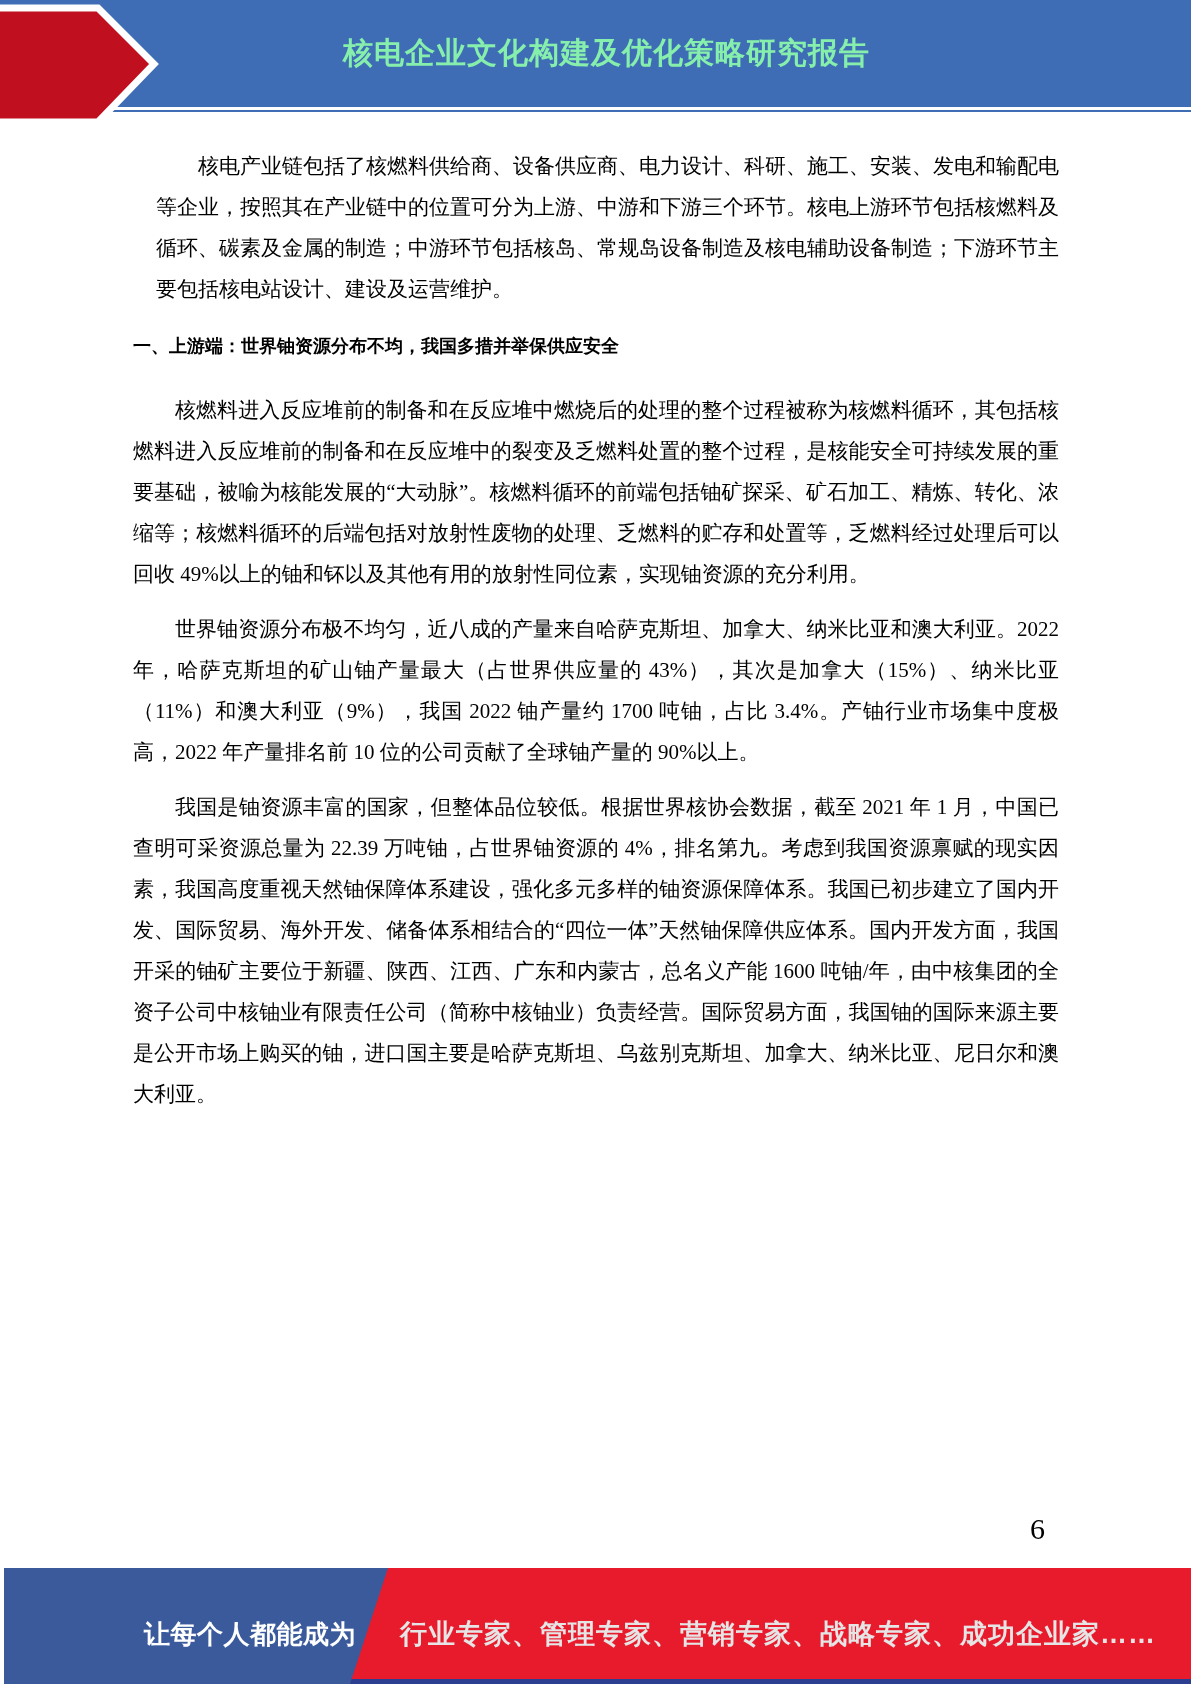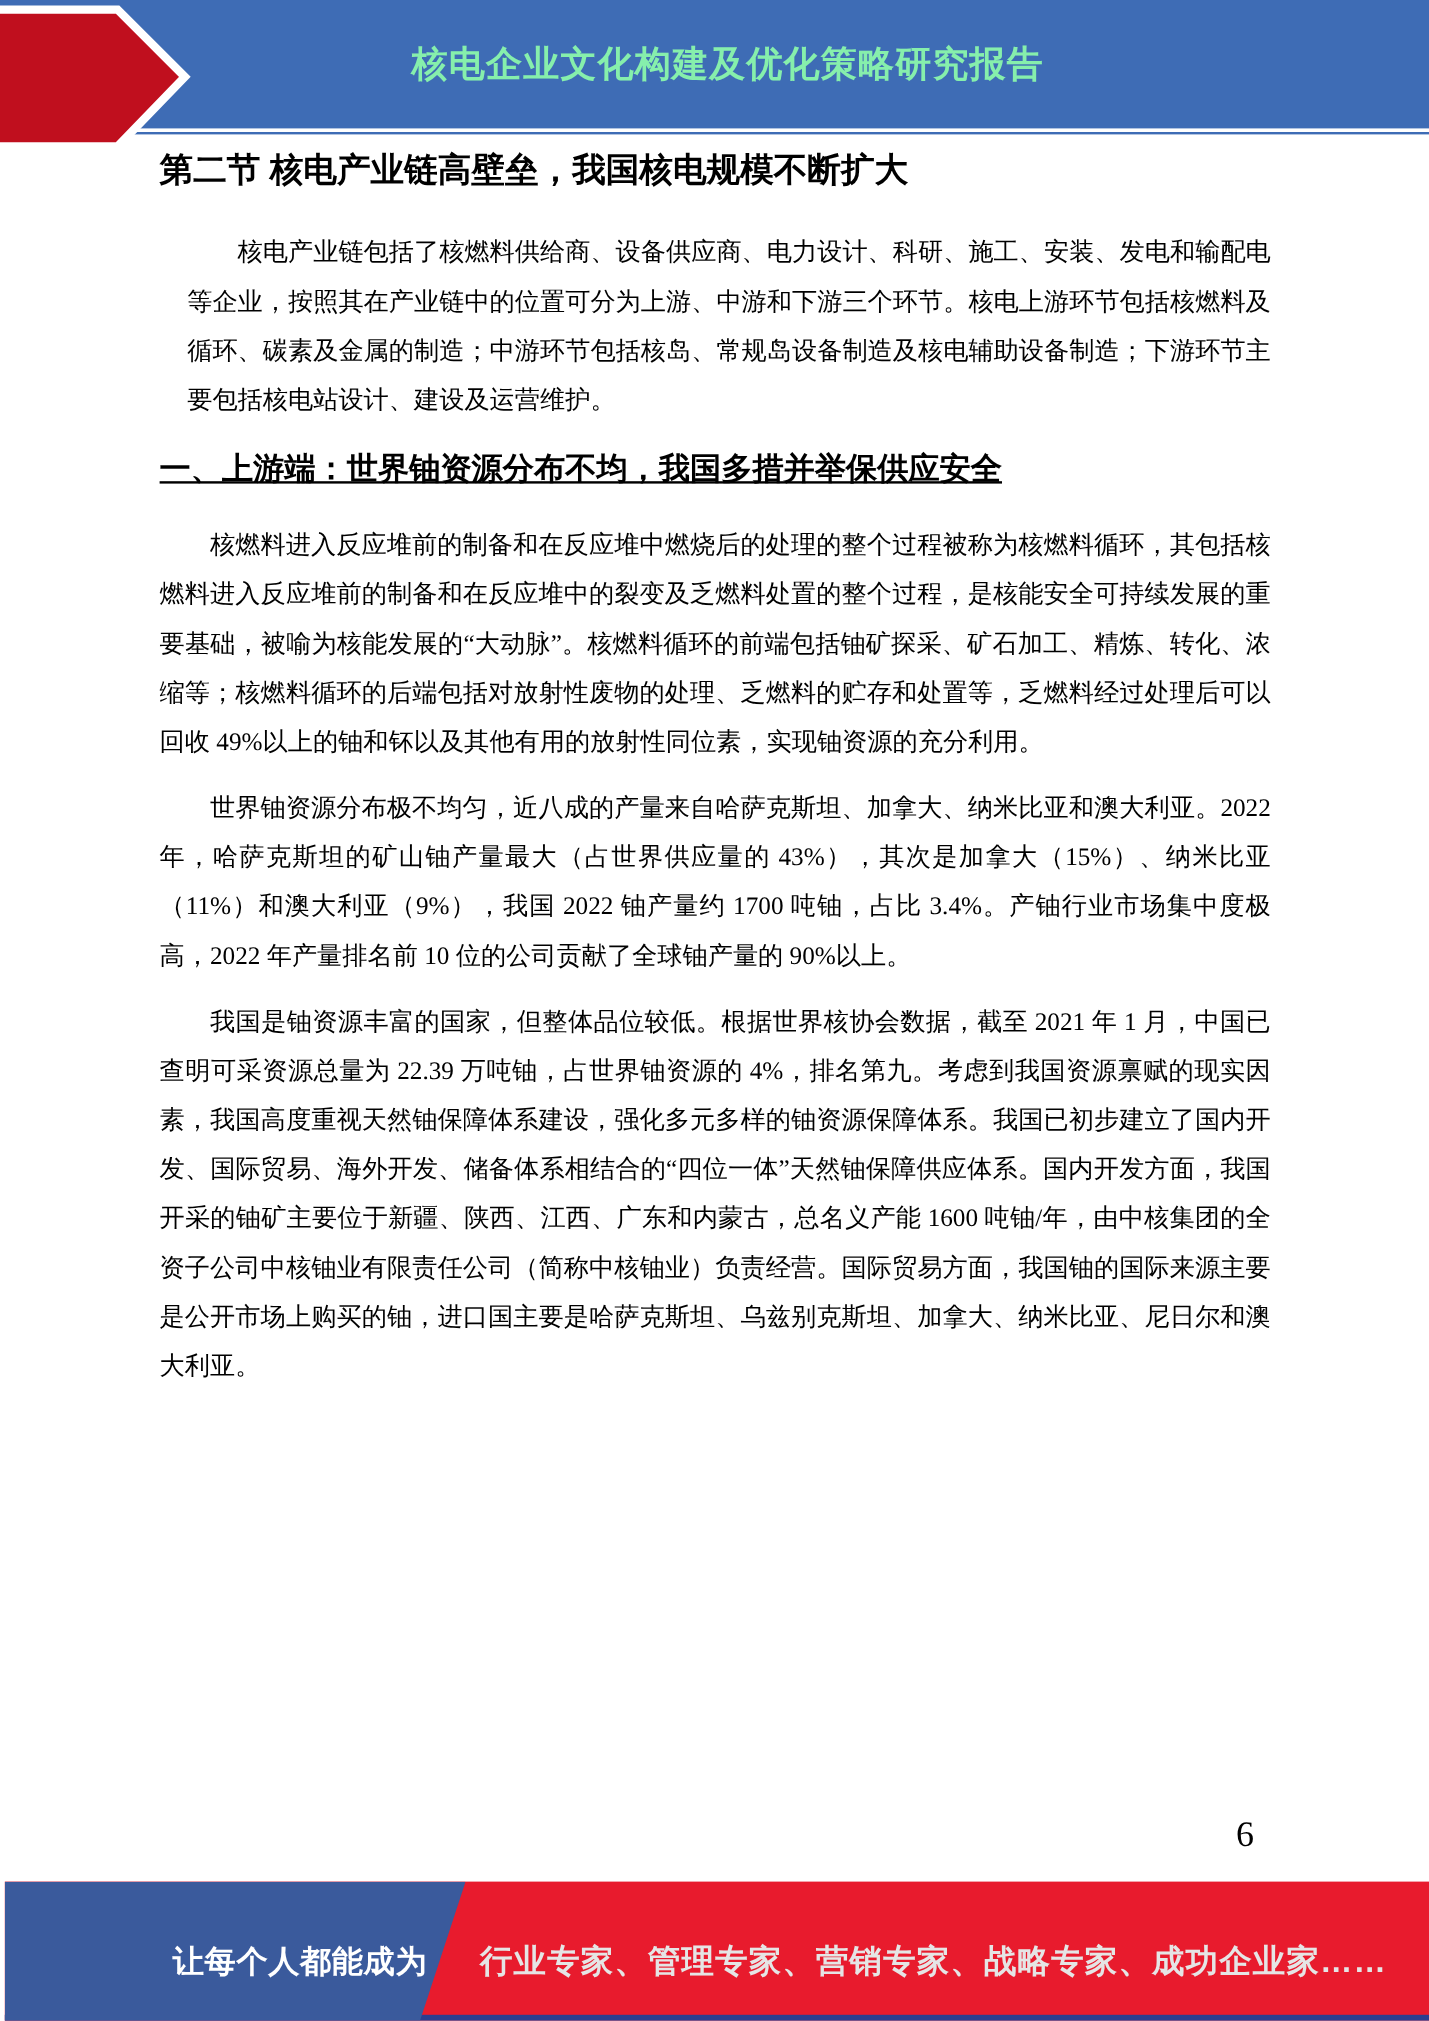--- a/index.html
+++ b/index.html
@@ -58,25 +58,24 @@
     font-weight: bold;
     font-size: 28px;
     line-height: 44px;
     color: var(--text_black, #000);
     white-space: nowrap;
   }
   .content h2 {
     margin: 16px 0 0 0;
     font-family: "Liberation Sans", sans-serif;
     font-weight: bold;
-    font-size: 26px;
+    font-size: 18px;
     line-height: 40px;
     color: var(--text_black, #000);
     white-space: nowrap;
-    text-decoration: underline;
   }
   .content p {
     margin: 14px 0 0 0;
     font-size: 21px;
     line-height: 41px;
     text-align: justify;
     text-indent: 2em;
     color: var(--text_black, #000);
   }
   .content p.intro { margin-top: 26px; margin-left: 23px; }
@@ -137,21 +136,20 @@
 
 <div class="banner">
   <div class="banner-title">核电企业文化构建及优化策略研究报告</div>
 </div>
 <div class="header-rule"></div>
 <svg class="chevron" viewBox="0 0 170 128" aria-hidden="true">
   <polygon points="-8,8 98,8 154,64 98,122 -8,122"></polygon>
 </svg>
 
 <div class="content">
-  <h1>第二节 核电产业链高壁垒，我国核电规模不断扩大</h1>
   <p class="intro">核电产业链包括了核燃料供给商、设备供应商、电力设计、科研、施工、安装、发电和输配电等企业，按照其在产业链中的位置可分为上游、中游和下游三个环节。核电上游环节包括核燃料及循环、碳素及金属的制造；中游环节包括核岛、常规岛设备制造及核电辅助设备制造；下游环节主要包括核电站设计、建设及运营维护。</p>
   <h2>一、上游端：世界铀资源分布不均，我国多措并举保供应安全</h2>
   <p class="first-after-h2">核燃料进入反应堆前的制备和在反应堆中燃烧后的处理的整个过程被称为核燃料循环，其包括核燃料进入反应堆前的制备和在反应堆中的裂变及乏燃料处置的整个过程，是核能安全可持续发展的重要基础，被喻为核能发展的“大动脉”。核燃料循环的前端包括铀矿探采、矿石加工、精炼、转化、浓缩等；核燃料循环的后端包括对放射性废物的处理、乏燃料的贮存和处置等，乏燃料经过处理后可以回收 49%以上的铀和钚以及其他有用的放射性同位素，实现铀资源的充分利用。</p>
   <p>世界铀资源分布极不均匀，近八成的产量来自哈萨克斯坦、加拿大、纳米比亚和澳大利亚。2022 年，哈萨克斯坦的矿山铀产量最大（占世界供应量的 43%），其次是加拿大（15%）、纳米比亚（11%）和澳大利亚（9%），我国 2022 铀产量约 1700 吨铀，占比 3.4%。产铀行业市场集中度极高，2022 年产量排名前 10 位的公司贡献了全球铀产量的 90%以上。</p>
   <p>我国是铀资源丰富的国家，但整体品位较低。根据世界核协会数据，截至 2021 年 1 月，中国已查明可采资源总量为 22.39 万吨铀，占世界铀资源的 4%，排名第九。考虑到我国资源禀赋的现实因素，我国高度重视天然铀保障体系建设，强化多元多样的铀资源保障体系。我国已初步建立了国内开发、国际贸易、海外开发、储备体系相结合的“四位一体”天然铀保障供应体系。国内开发方面，我国开采的铀矿主要位于新疆、陕西、江西、广东和内蒙古，总名义产能 1600 吨铀/年，由中核集团的全资子公司中核铀业有限责任公司（简称中核铀业）负责经营。国际贸易方面，我国铀的国际来源主要是公开市场上购买的铀，进口国主要是哈萨克斯坦、乌兹别克斯坦、加拿大、纳米比亚、尼日尔和澳大利亚。</p>
 </div>
 
 <div class="page-number">6</div>
 
 <div class="footer">

